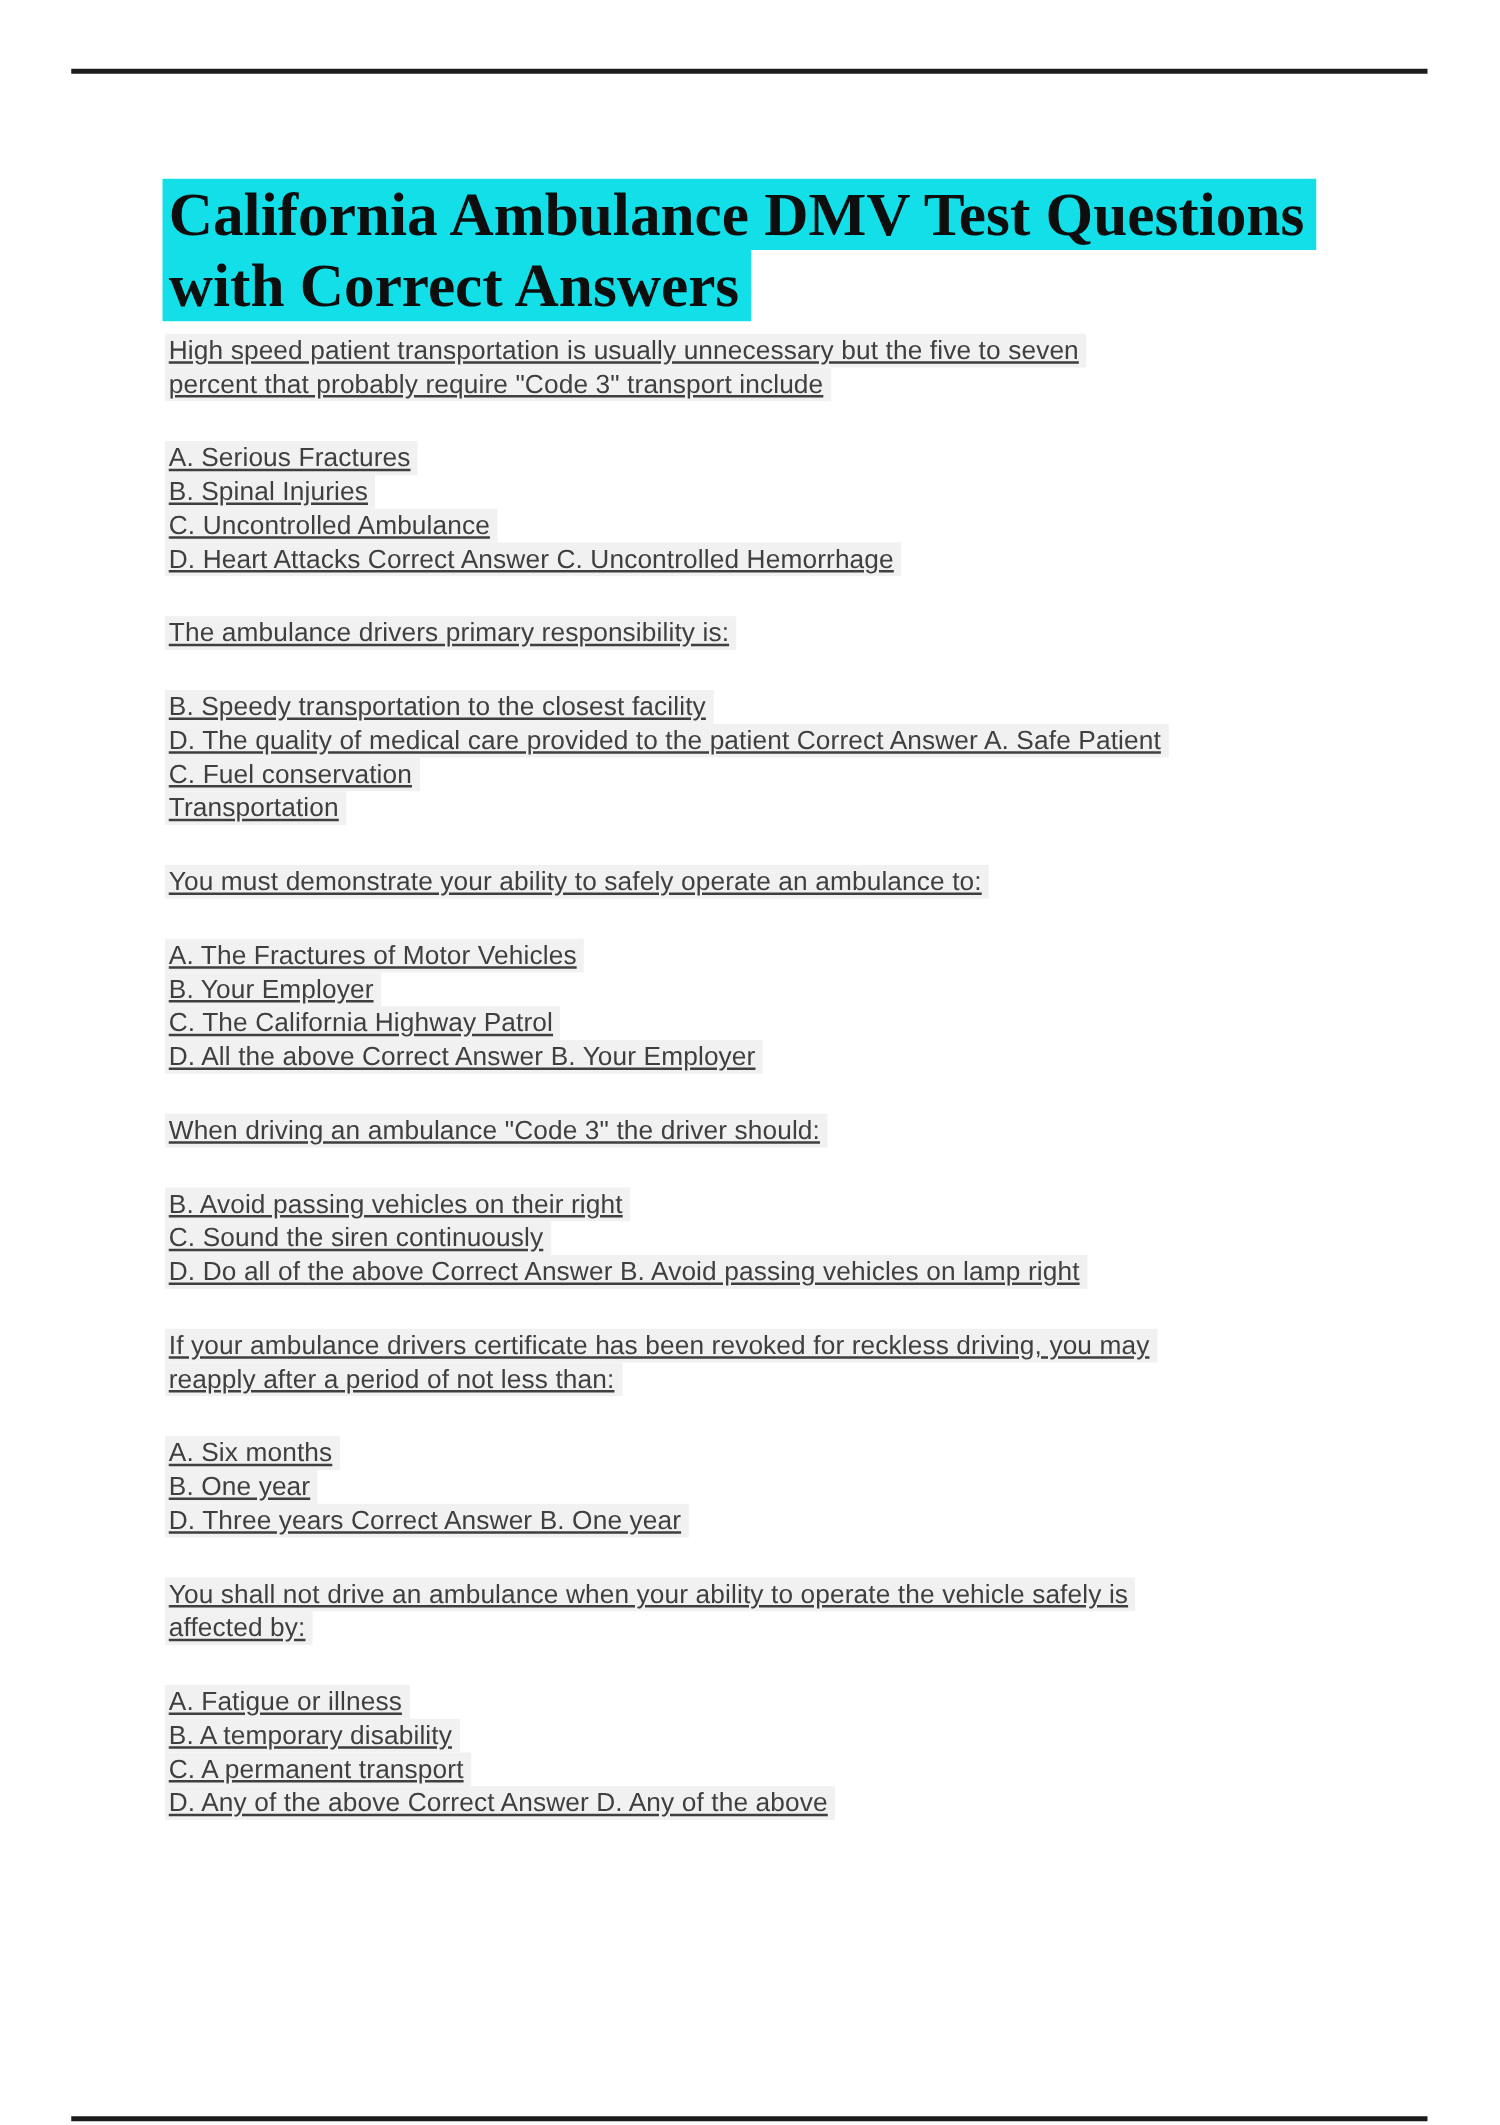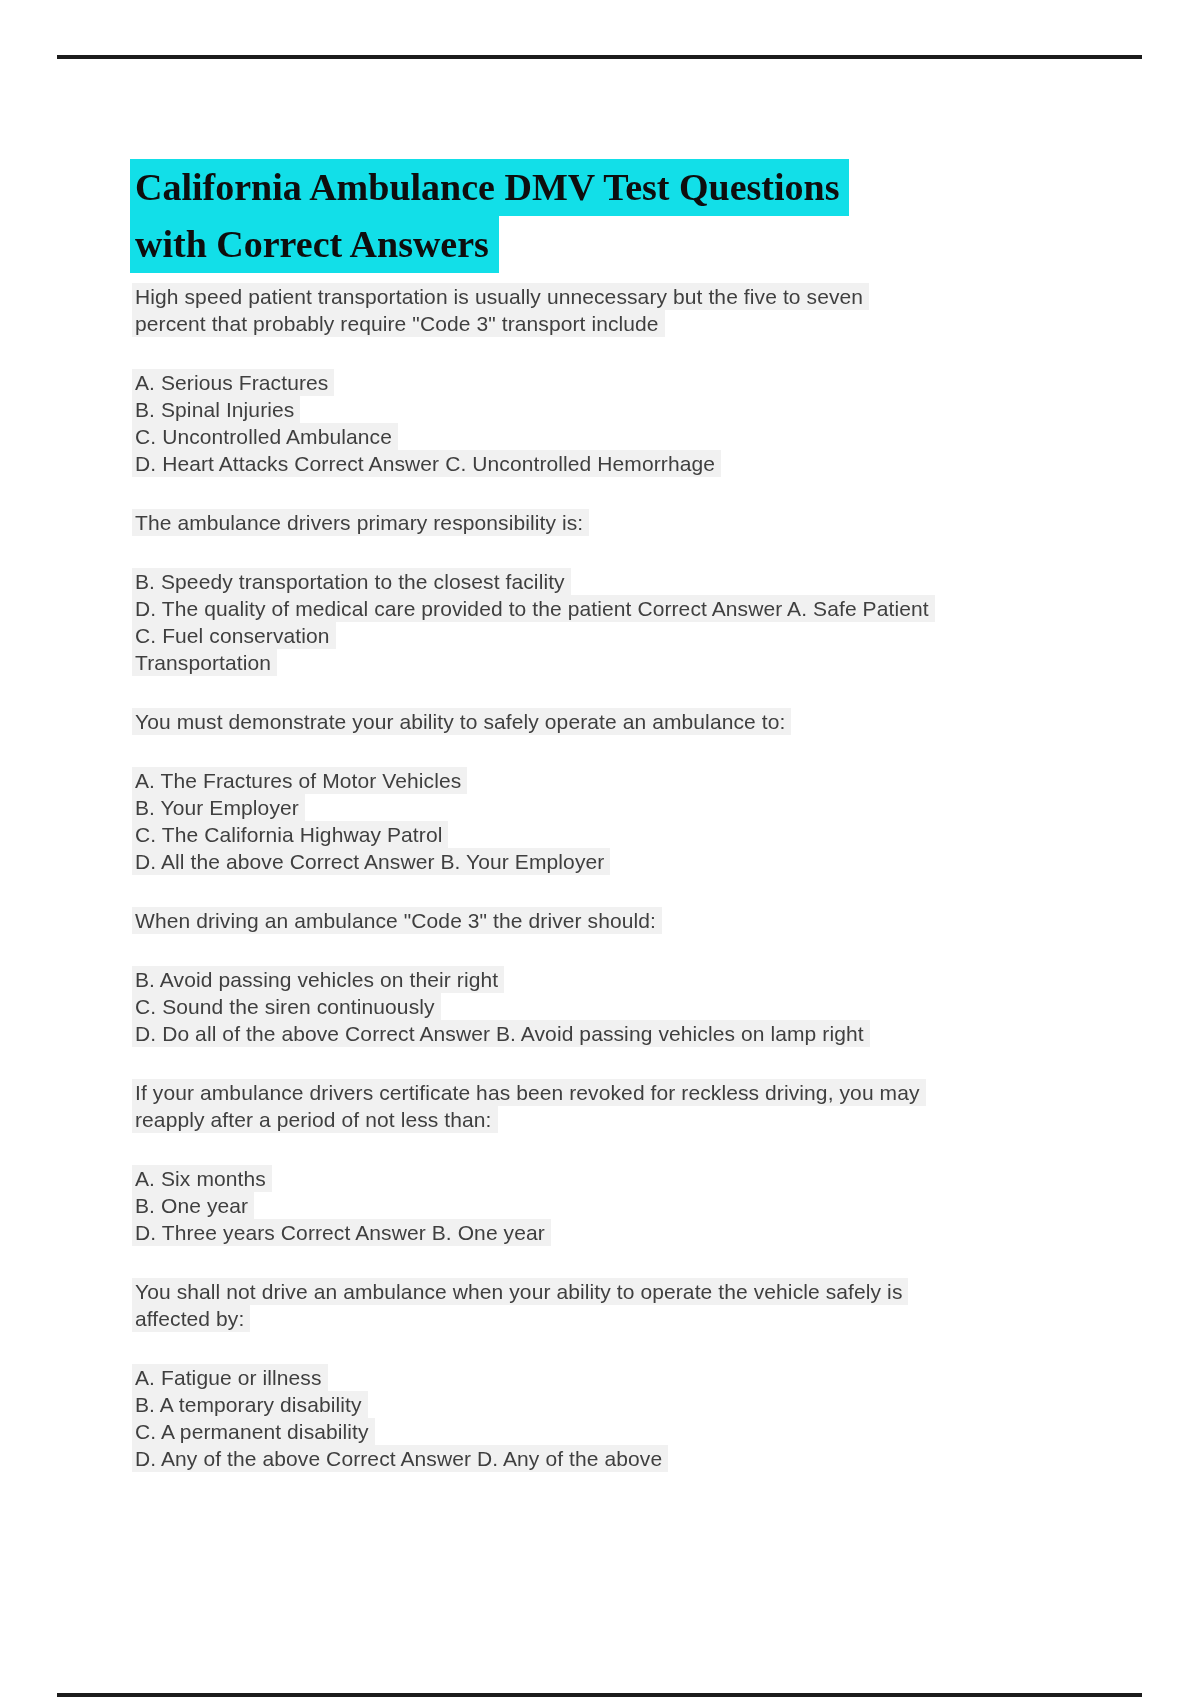--- a/index.html
+++ b/index.html
@@ -22,24 +22,24 @@
   .rule-bottom { top: 1693px; }
   .content {
     position: absolute;
     left: 135px;
     top: 143px;
     width: 1010px;
   }
   .title {
     font-family: "Liberation Serif", serif;
     font-weight: bold;
-    font-size: 38px;
+    font-size: 49px;
     line-height: 57px;
     color: #0e0e0e;
-    margin: 16px 0 10px 0;
+    margin: 0 0 10px 0;
   }
   .title-line {
     display: table;
     white-space: nowrap;
     background: var(--title-hl, #12dfe8);
     padding: 0 10px 0 5px;
     margin-left: -5px;
   }
   .doc-body { margin-top: 2px; }
   .line {
@@ -47,20 +47,21 @@
     line-height: 27px;
     font-size: 21px;
     letter-spacing: 0.1px;
     color: #3f3f3f;
     white-space: nowrap;
   }
   .line > span {
     background: var(--line-hl, #f1f1f1);
     padding: 2px 6px 2px 3px;
     margin-left: -3px;
+    text-decoration: underline;
   }
   .spacer { height: 32px; }
 </style>
 </head>
 <body>
 
 <div class="page">
   <div class="rule rule-top"></div>
 
   <div class="content">
@@ -125,20 +126,20 @@
         </div>
         <div class="spacer"></div>
         <div>
           <div class="line"><span>You shall not drive an ambulance when your ability to operate the vehicle safely is</span></div>
           <div class="line"><span>affected by:</span></div>
         </div>
         <div class="spacer"></div>
         <div>
           <div class="line"><span>A. Fatigue or illness</span></div>
           <div class="line"><span>B. A temporary disability</span></div>
-          <div class="line"><span>C. A permanent disability</span></div>
+          <div class="line"><span>C. A permanent transport</span></div>
           <div class="line"><span>D. Any of the above Correct Answer D. Any of the above</span></div>
         </div>
       </div>
   </div>
 
   <div class="rule rule-bottom"></div>
 </div>
 
 </body></html>

